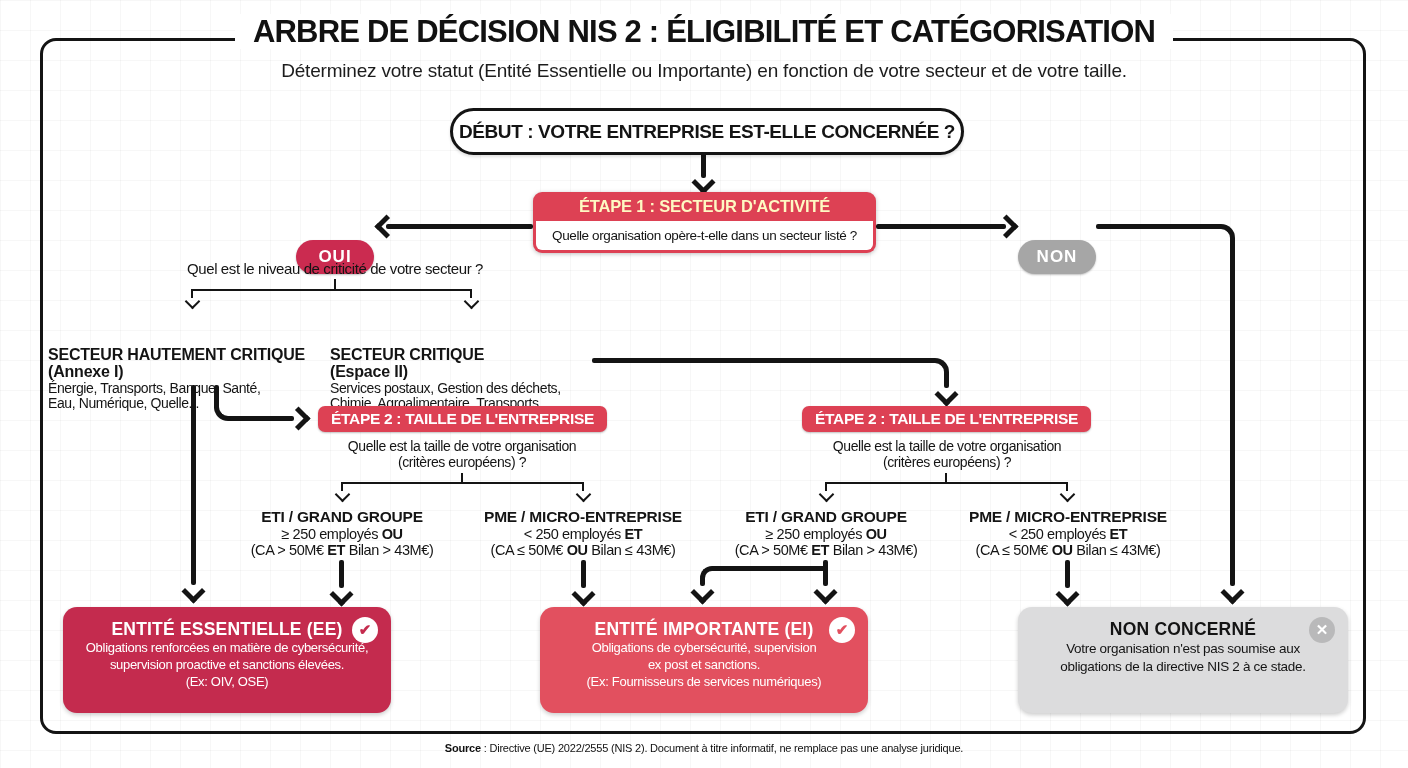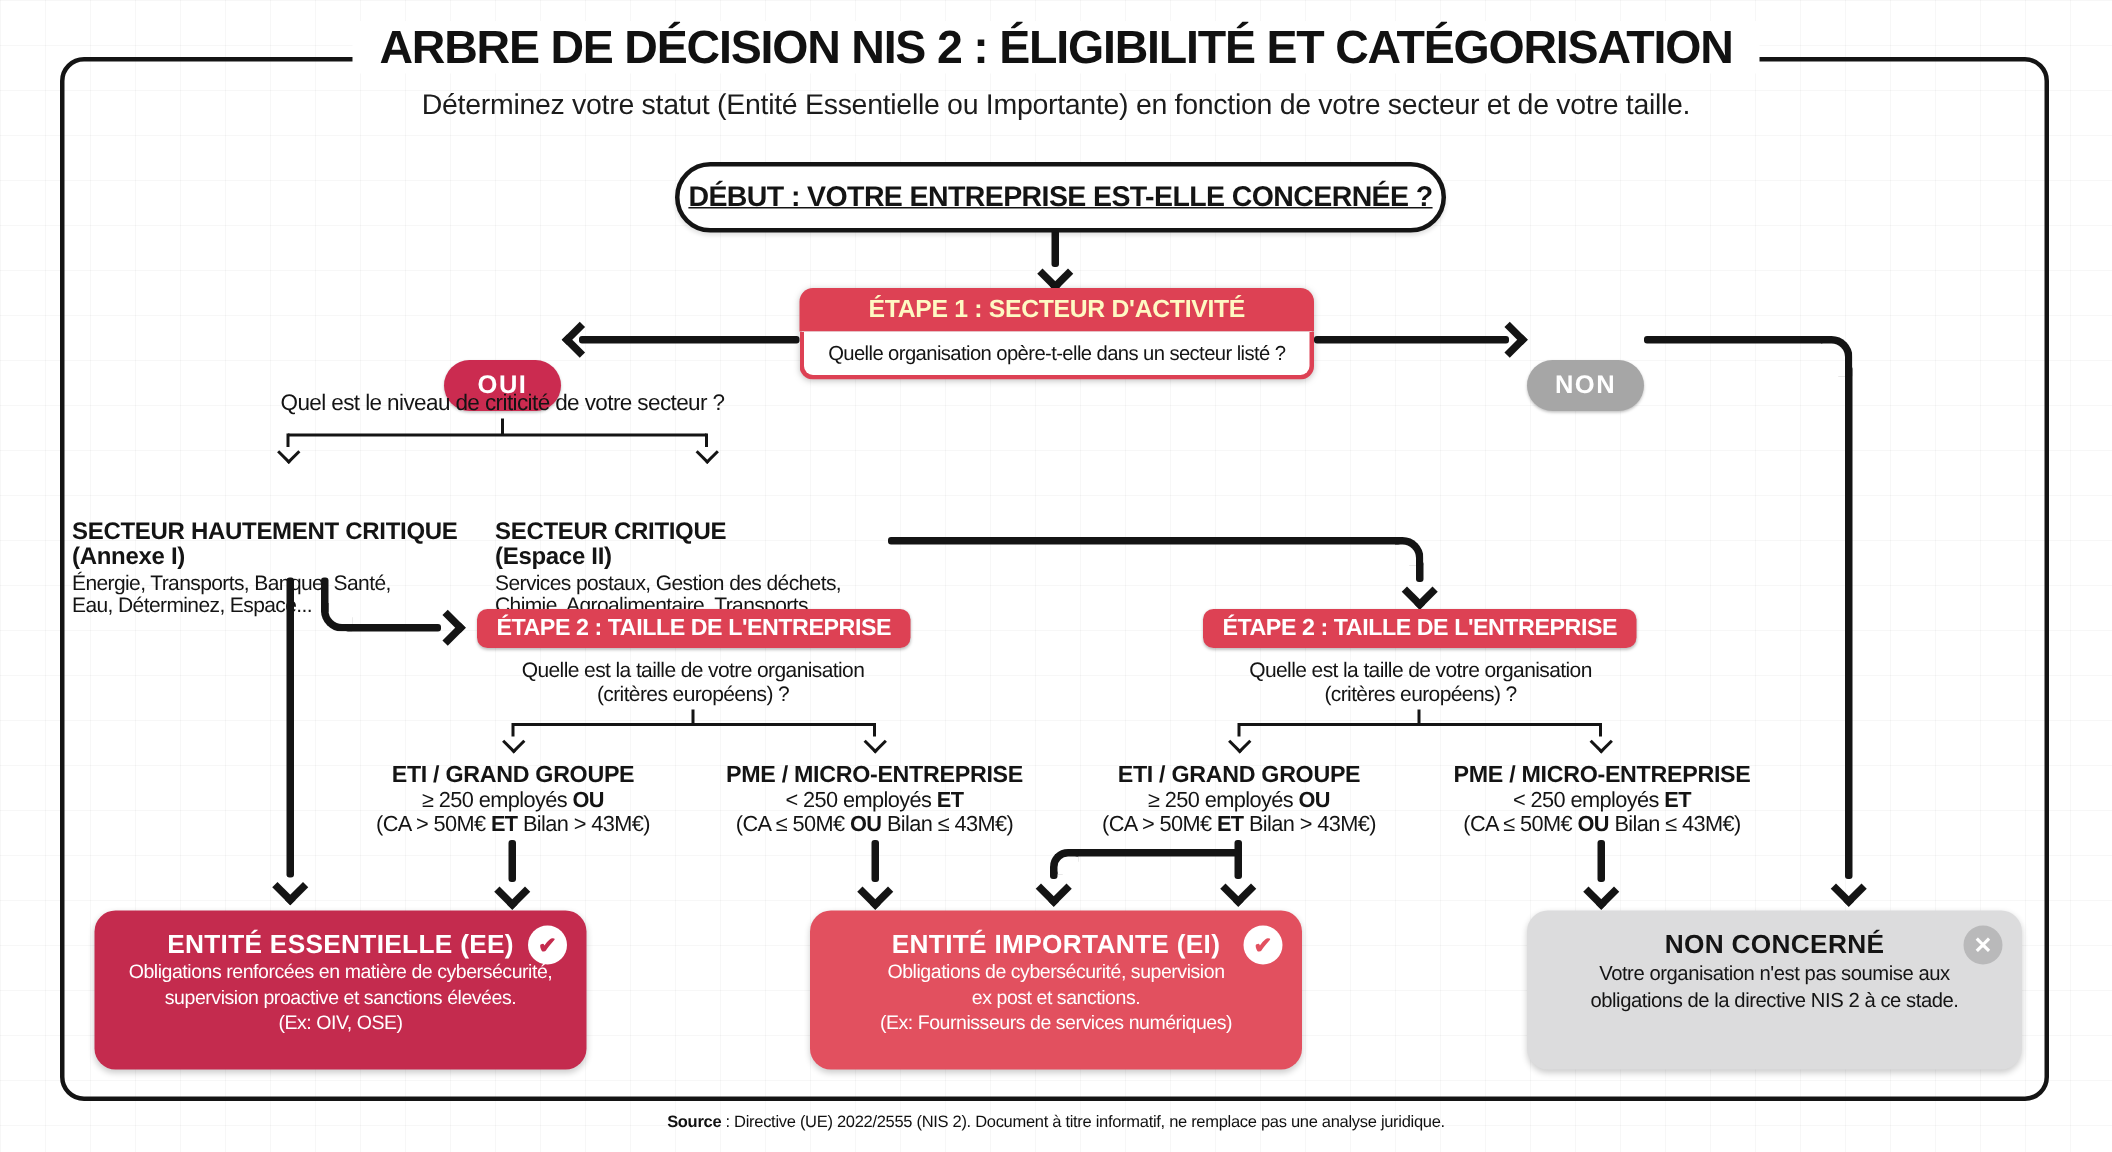--- a/index.html
+++ b/index.html
@@ -12,21 +12,21 @@
   .abs{position:absolute;}
   
   #frame{left:40px;top:38px;width:1320px;height:690px;border:3px solid #141414;border-radius:16px;z-index:1;}
   
   #title{left:0;top:14px;width:100%;text-align:center;z-index:3;}
   #title span{background:#fff;padding:0 18px;font-size:31px;font-weight:800;letter-spacing:-0.8px;color:#111;}
   #subtitle{left:0;top:60px;width:100%;text-align:center;font-size:19px;letter-spacing:-0.2px;color:#1c1c1c;z-index:3;}
   
   #start{left:450px;top:108px;width:508px;height:41px;background:#fff;border:3.5px solid #141414;border-radius:26px;
     display:flex;align-items:center;justify-content:center;font-size:19px;font-weight:800;letter-spacing:-0.4px;z-index:2;
-    box-shadow:0 2px 3px rgba(0,0,0,0.12);text-decoration:underline;}
+    box-shadow:0 2px 3px rgba(0,0,0,0.12);}
   
   #step1{left:533px;top:192px;width:343px;z-index:2;filter:drop-shadow(0 1px 2px rgba(0,0,0,0.25));}
   #step1 .hdr{background:#dd4154;color:#fef9c3;font-weight:700;font-size:16.5px;text-align:center;padding:5px 0;border-radius:9px 9px 0 0;letter-spacing:-0.2px;}
   #step1 .bdy{background:#fff;border:3px solid #dd4154;border-top:none;border-radius:0 0 9px 9px;font-size:13.5px;letter-spacing:-0.4px;text-align:center;padding:7px 0;white-space:nowrap;}
   
   .pill{height:34px;border-radius:18px;display:flex;align-items:center;justify-content:center;color:#fff;font-weight:800;font-size:17px;letter-spacing:1px;z-index:2;box-shadow:0 1px 2px rgba(0,0,0,0.25);margin-top:30px;}
   #oui{left:296px;top:210px;width:78px;background:#cb2b50;}
   #non{left:1018px;top:210px;width:78px;background:#a6a6a6;}
   
   .qtext{text-align:center;font-size:14px;letter-spacing:-0.4px;white-space:nowrap;z-index:2;}
@@ -109,21 +109,21 @@
   <div class="hthin" style="left:192px;top:289px;width:279px;"></div>
   <div class="vthin" style="left:191px;top:289px;height:9px;"></div>
   <div class="ch ch-d ch-thin" style="left:187px;top:296px;"></div>
   <div class="vthin" style="left:470px;top:289px;height:9px;"></div>
   <div class="ch ch-d ch-thin" style="left:466px;top:296px;"></div>
 
   <div class="sector abs" style="left:48px;top:311px;">
     <div class="t">SECTEUR HAUTEMENT CRITIQUE</div>
     <div class="t">(Annexe I)</div>
     <div class="ex">Énergie, Transports, Banque, Santé,</div>
-    <div class="ex">Eau, Déterminez, Espace...</div>
+    <div class="ex">Eau, Numérique, Quelle...</div>
   </div>
   <div class="sector abs" style="left:330px;top:311px;width:282px;">
     <div class="t">SECTEUR CRITIQUE</div>
     <div class="t">(Espace II)</div>
     <div class="ex">Services postaux, Gestion des déchets,</div>
     <div class="ex">Chimie, Agroalimentaire, Transports...</div>
   </div>
 
   <div class="vl" style="left:191px;top:385px;height:200px;"></div>
   <div class="ch ch-d" style="left:185px;top:583px;"></div>

